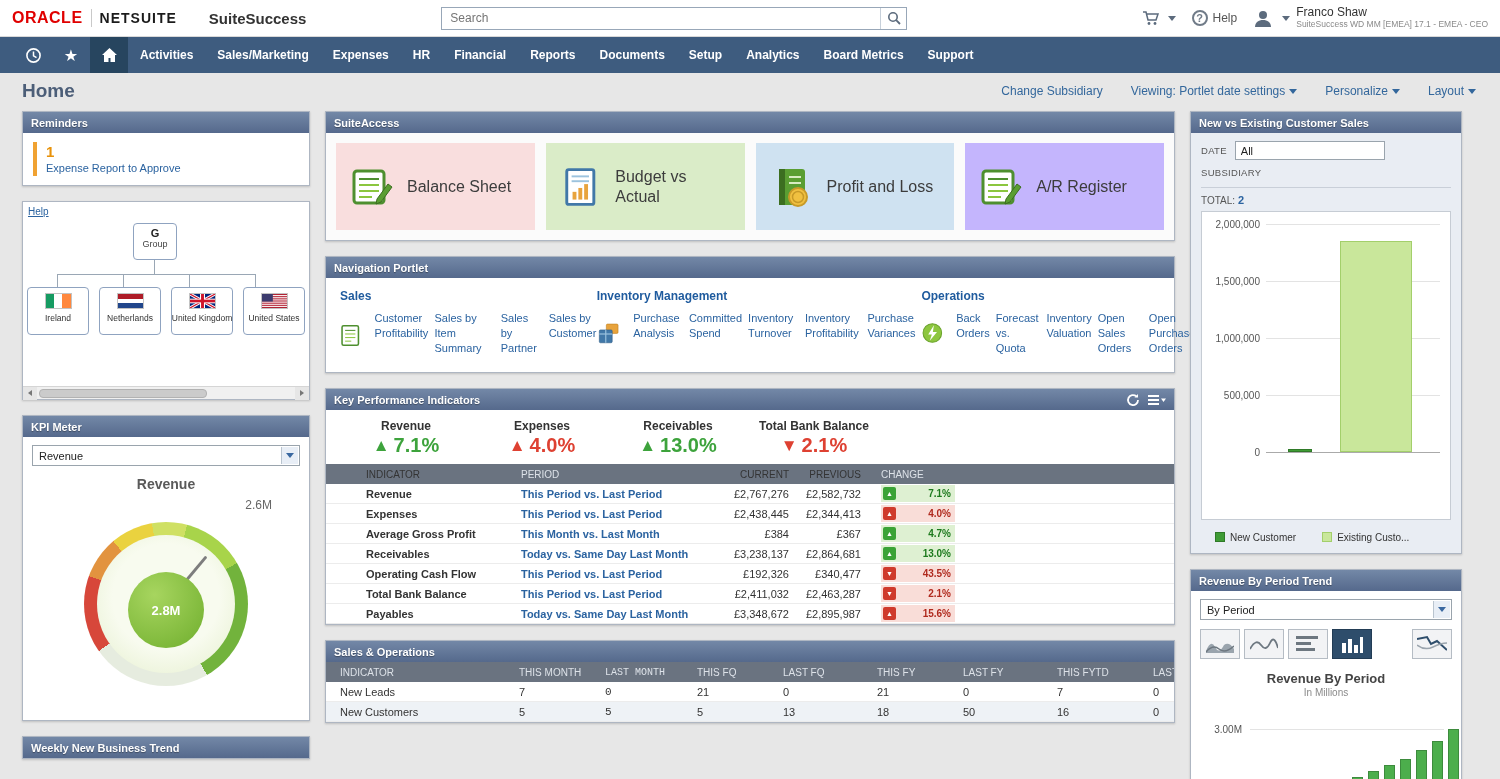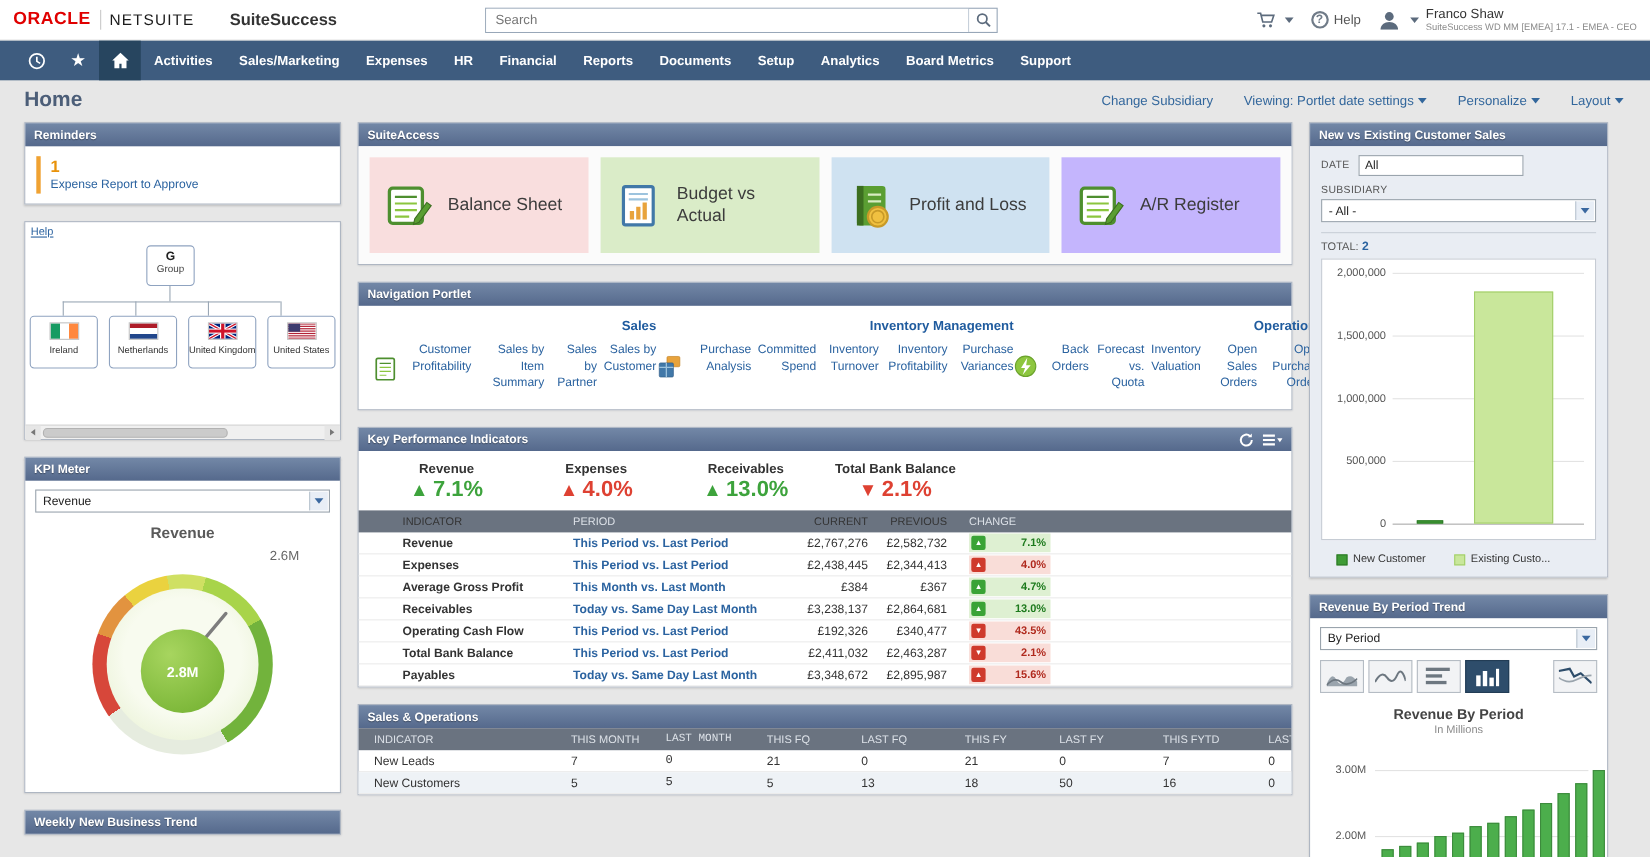--- a/index.html
+++ b/index.html
@@ -5,21 +5,21 @@
   * { margin:0; padding:0; box-sizing:border-box; }
   html,body { width:1500px; height:779px; overflow:hidden; background:#e7e7e7;
               font-family:"Liberation Sans", sans-serif; }
   .app { position:relative; width:1500px; height:779px; overflow:hidden; }
 
   
   .topbar { height:37px; background:#fff; display:flex; align-items:center; padding:0 12px; border-bottom:1px solid #d9d9d9; }
   .brand { display:flex; align-items:center; gap:8px; white-space:nowrap; }
   .oracle { color:#e00000; font-weight:bold; font-size:16px; letter-spacing:.5px; }
   .brand-sep { width:1px; height:18px; background:#c9c9c9; }
-  .netsuite { color:#1b1b1b; font-weight:normal; font-size:14px; letter-spacing:1px; }
+  .netsuite { color:#1b1b1b; font-weight:bold; font-size:14px; letter-spacing:1px; }
   .suitesuccess { color:#333; font-weight:bold; font-size:15px; margin-left:24px; }
   .searchwrap { display:flex; margin-left:135px; width:466px; height:23px; border:1px solid #98a7b8; background:#fff; }
   .search { flex:1; border:none; outline:none; padding:0 8px; font-size:12px; color:#333; font-family:"Liberation Sans",sans-serif; }
   .searchbtn { width:26px; display:flex; align-items:center; justify-content:center; border-left:1px solid #c7d0da; cursor:pointer; }
   .topright { margin-left:auto; display:flex; align-items:center; gap:16px; }
   .caret { width:0; height:0; border-left:4px solid transparent; border-right:4px solid transparent; border-top:5px solid #5c6b7d; display:inline-block; margin-left:3px; }
   .helpwrap { display:flex; align-items:center; gap:5px; font-size:12px; color:#555; cursor:pointer; }
   .qcircle { width:16px; height:16px; border-radius:50%; border:2px solid #707b88; color:#707b88; font-size:11px; font-weight:bold; display:flex; align-items:center; justify-content:center; }
   .userwrap { display:flex; align-items:center; gap:6px; cursor:pointer; }
   .usertext { display:flex; flex-direction:column; line-height:1.15; }
@@ -98,21 +98,21 @@
   .sa-tile { flex:1; height:87px; display:flex; align-items:center; gap:13px; padding:0 14px; cursor:pointer; }
   .sa-label { font-size:16px; color:#3c3c3c; line-height:1.25; }
 
   
   .navp-body { padding:11px 14px 13px; }
   .navp-cat { display:flex; align-items:center; gap:7px; margin-bottom:13px; cursor:pointer; }
   .burger { display:flex; flex-direction:column; gap:2px; }
   .burger i { width:13px; height:2px; background:#2e5580; }
   .navp-cat span { font-size:12px; font-weight:bold; color:#1f5b9e; }
   .navp-groups { display:flex; }
-  .navp-group { flex:1;text-align:right; }
+  .navp-group { flex:1; }
   .navp-h { font-size:12px; font-weight:bold; color:#1f5b9e; margin-bottom:8px; }
   .navp-row { display:flex; gap:12px; }
   .navp-links { display:flex; flex-direction:row; gap:6px; }
   .navp-links a { font-size:11px; color:#2b63a0; line-height:15px; cursor:pointer; }
 
   
   .kpi-summary { display:flex; padding:9px 0 7px 12px; }
   .kpi-sum { width:136px; text-align:center; }
   .kpi-sum .slabel { font-size:12px; font-weight:bold; color:#333; }
   .kpi-sum .sval { display:flex; align-items:center; justify-content:center; gap:4px; margin-top:1px; }
@@ -148,28 +148,28 @@
   .so-row.alt { background:#eef2f6; }
   .thead .so-ind, .thead .so-c, .thead .so-c2, .thead .so-c3, .thead .so-c4, .thead .so-last { color:#dde2e8; }
 
   
   .nve-body { background:#e9edf3; padding:8px 10px 10px; }
   .fld-row { display:flex; align-items:center; gap:8px; margin-bottom:7px; }
   .fld-label { font-size:9.5px; color:#555; letter-spacing:.3px; }
   .txtinput { width:150px; height:19px; border:1px solid #9aa4ad; background:#fff; font-size:11px; padding:0 5px; color:#222; font-family:"Liberation Sans",sans-serif; }
   .nve-total { border-top:1px solid #c9cfd8; margin-top:9px; padding-top:6px; font-size:10px; color:#555; margin-bottom:5px; }
   .nve-total b { color:#2b63a0; font-size:11px; margin-left:3px; }
-  .nve-chart { position:relative; background:#fff; border:1px solid #c6ccd4; height:256px; }
+  .nve-chart { position:relative; background:#fff; border:1px solid #c6ccd4; height:309px; }
   .nve-plot { position:absolute; left:64px; right:10px; top:12px; height:228px; }
   .gline { position:absolute; left:0; right:0; height:1px; background:#e3e3e3; }
   .gline.base { background:#aaa; }
   .ylab { position:absolute; left:2px; width:56px; text-align:right; font-size:10px; color:#555; }
   .nbar { position:absolute; bottom:0; }
   .nve-legend { display:flex; gap:26px; margin-top:12px; padding-left:14px; }
-  .leg { display:flex; align-items:center; gap:5px; font-size:10px; color:#333; }
+  .leg { display:flex; align-items:flex-start; gap:5px; font-size:10px; color:#333; }
   .sw { width:10px; height:10px; border:1px solid #888; flex:none; }
 
   
   .trend-body { padding:8px 9px 0; }
   .icon-row { display:flex; gap:4px; margin-top:9px; align-items:center; }
   .cicon { width:40px; height:30px; border:1px solid #b5bcc4; background:#f2f3f5; display:flex; align-items:center; justify-content:center; cursor:pointer; }
   .cicon.sel { background:#2e4d6b; border-color:#223c55; }
   .icon-gap { flex:1; }
   .trend-title { text-align:center; font-size:13px; font-weight:bold; color:#444; margin-top:12px; }
   .trend-sub { text-align:center; font-size:10px; color:#8a8a8a; margin-top:1px; }
@@ -696,26 +696,20 @@
       <div class="portlet">
         <div class="phead">
             <span>New vs Existing Customer Sales</span>
           </div>
         <div class="nve-body">
           <div class="fld-row">
             <span class="fld-label">DATE</span>
             <input class="txtinput" value="All" style="">
           </div>
           <div class="fld-label" style="margin-bottom:3px;">SUBSIDIARY</div>
-          <div class="selectbox">
-            <span>- All -</span>
-            <span class="sarrow">
-                <i></i>
-              </span>
-          </div>
           <div class="nve-total">
             <span>TOTAL:</span><b>2</b>
           </div>
           <div class="nve-chart">
             <div id="nve-grid"></div>
             <div class="nve-plot" id="nve-plot">
                 <div class="gline" style="top: 0px;"></div>
                 <div class="gline" style="top: 57px;"></div>
                 <div class="gline" style="top: 114px;"></div>
                 <div class="gline" style="top: 171px;"></div>

